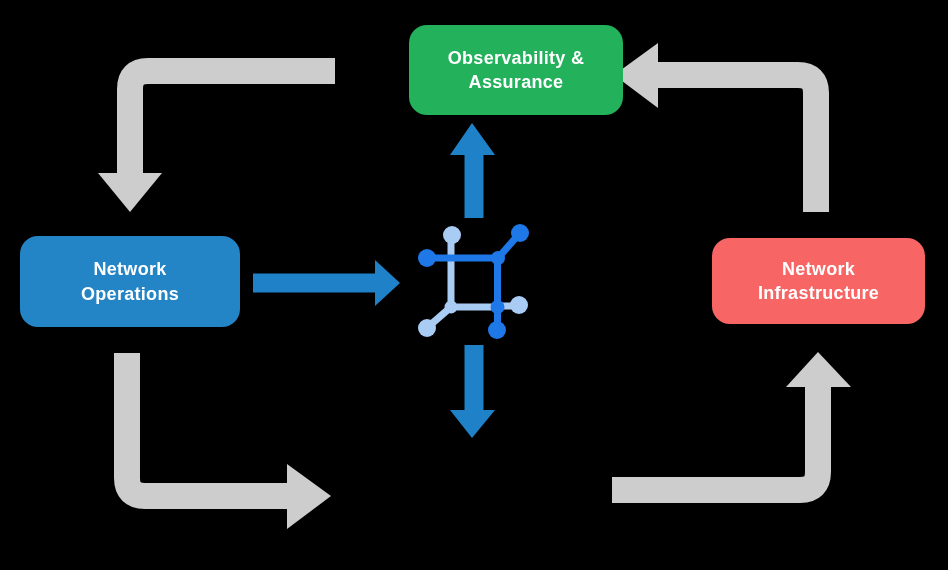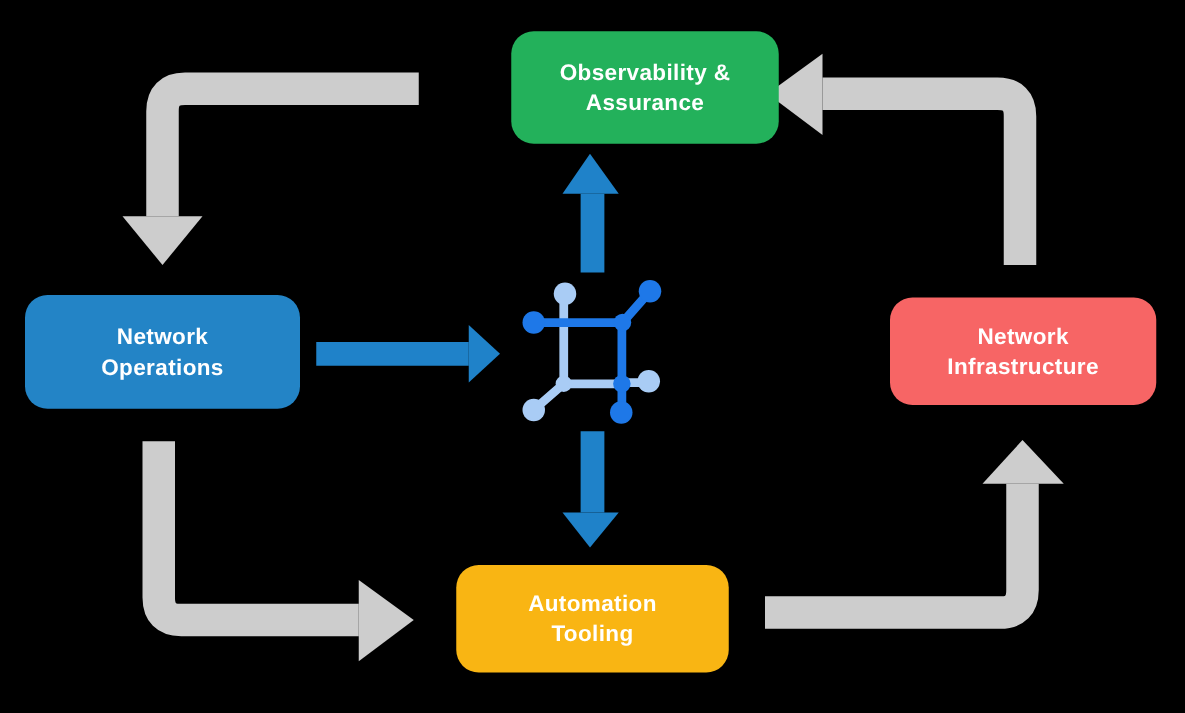--- a/index.html
+++ b/index.html
@@ -98,24 +98,20 @@
   <div class="node node-operations">
     <span>Network
 Operations</span>
   </div>
 
   <div class="node node-infrastructure">
     <span>Network
 Infrastructure</span>
   </div>
 
-  <div class="node node-automation">
-    <span>Automation
-Tooling</span>
-  </div>
 
   <svg class="layer" style="left:412px; top:221px;" width="124" height="124" viewBox="0 0 124 124">
 
     <path class="ic-line-light" d="M39,16 V86"></path>
     <path class="ic-line-light" d="M39,86 H86"></path>
     <path class="ic-line-light" d="M86,85 H106"></path>
     <path class="ic-line-light" d="M39,86 L16,106"></path>
     <circle class="ic-dot-light" cx="39" cy="86" r="6.5"></circle>
 
     <path class="ic-line-dark" d="M15,37 H86"></path>

